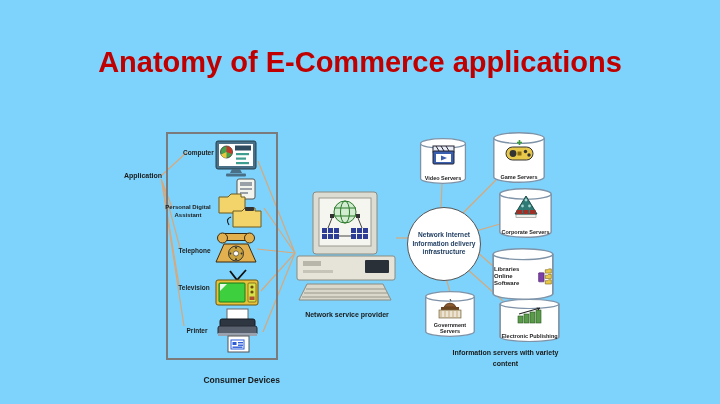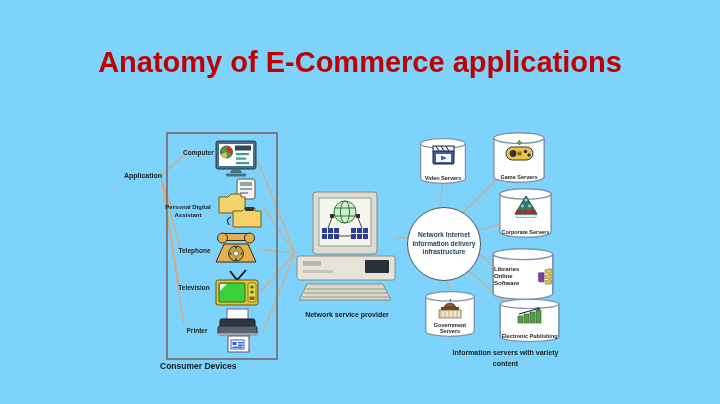--- a/index.html
+++ b/index.html
@@ -6,21 +6,21 @@
   #stage{position:relative;width:720px;height:404px;background:#7dd3fc;overflow:hidden;
          font-family:"Liberation Sans",sans-serif;color:#1a1a1a;padding-left:43px;}
   .abs{position:absolute;}
   #title{top:46px;left:0;width:720px;text-align:center;font-size:29px;font-weight:bold;
          color:var(--title_red,#C00000);letter-spacing:0px;}
   #lines{top:0;left:0;width:720px;height:404px;z-index:1;}
   .el{z-index:2;}
   #device-box{left:166px;top:132px;width:108px;height:224px;border:2px solid #7b7b7b;background:transparent;}
   .dev-label{font-size:6.5px;font-weight:600;text-align:center;line-height:1.25;color:#222;}
   #application-label{left:122px;top:172px;width:42px;font-size:7px;font-weight:bold;text-align:center;}
-  #consumer-caption{left:160px;top:361px;width:120px;text-align:left;font-size:8.5px;font-weight:bold;}
+  #consumer-caption{left:160px;top:375px;width:120px;text-align:right;font-size:8.5px;font-weight:bold;}
   #provider-caption{left:288px;top:311px;width:118px;text-align:center;font-size:7px;font-weight:bold;}
   #hub{left:407px;top:207px;width:72px;height:72px;border-radius:50%;background:#fff;
        border:1.6px solid #555;display:flex;align-items:center;justify-content:center;}
   #hub-label{font-size:6.6px;font-weight:bold;color:#1c3a5e;text-align:center;white-space:pre-line;line-height:1.35;}
   .cyl{z-index:2;}
   .cyl-bg{position:absolute;left:0;top:0;width:100%;height:100%;}
   .cyl-content{position:absolute;left:3px;right:3px;top:8px;bottom:3px;display:flex;flex-direction:column;
                align-items:center;justify-content:space-between;}
   .cyl-label{font-size:5.5px;font-weight:600;text-align:center;line-height:1.2;color:#222;}
   .cyl-row{flex-direction:row;justify-content:space-evenly;align-items:center;}

